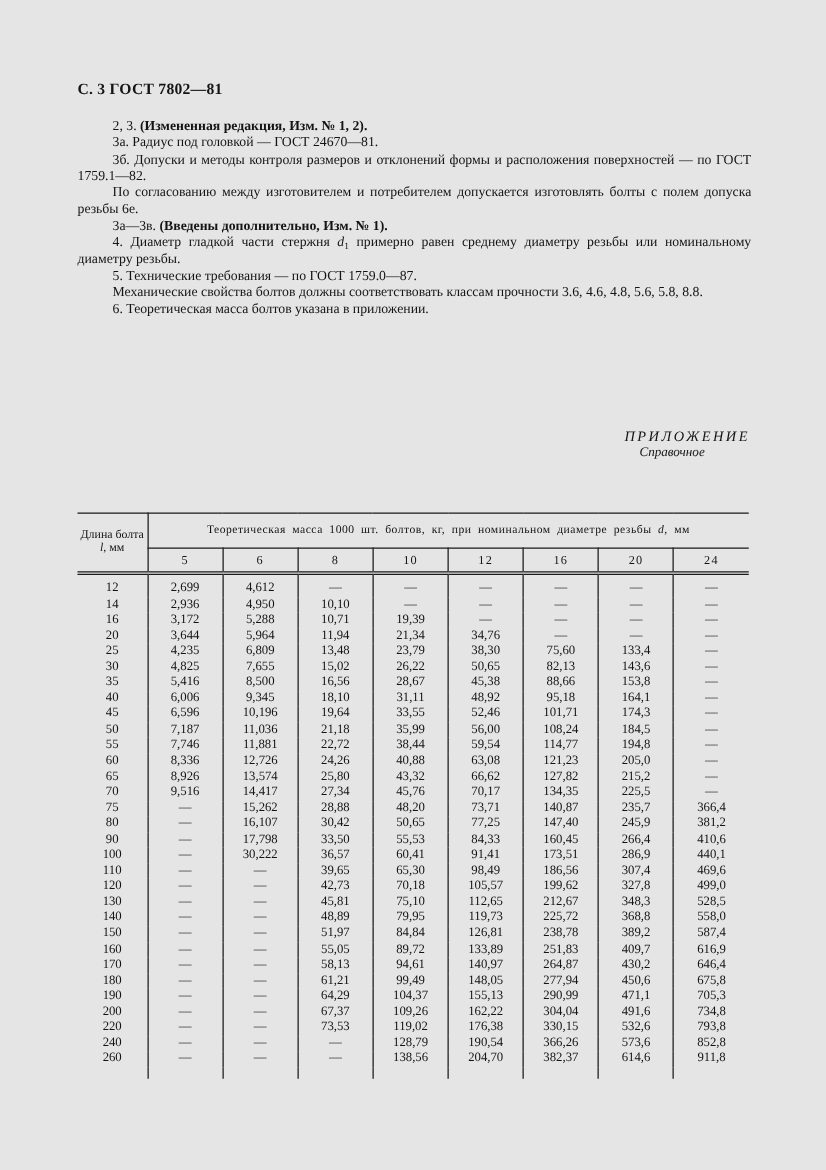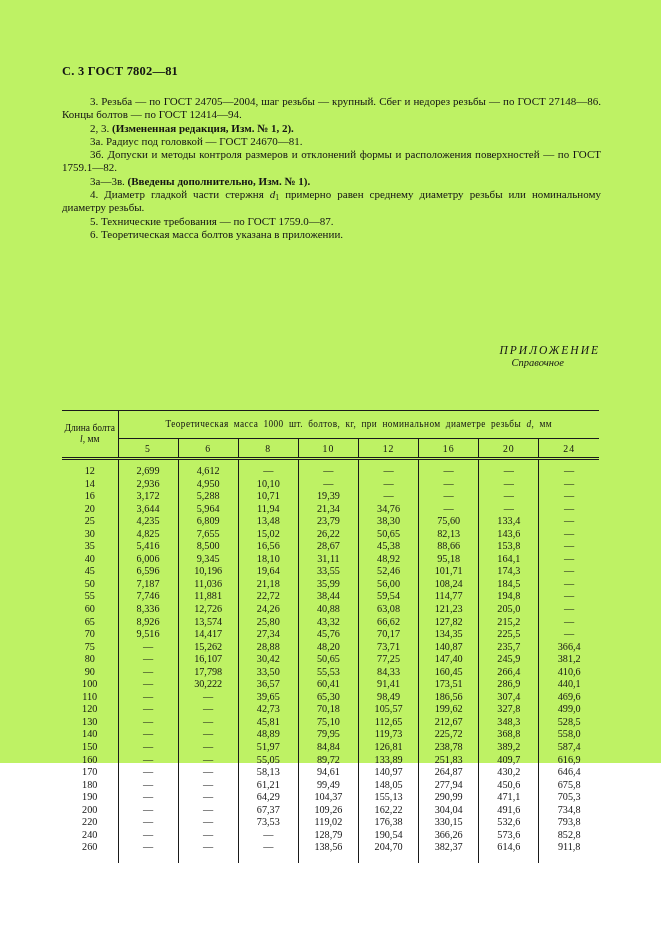--- a/index.html
+++ b/index.html
@@ -12,22 +12,22 @@
     height: 936px;
     font-family: "Liberation Serif", serif;
     color: #141414;
     position: relative;
     overflow: hidden;
   }
   .page {
     position: absolute;
     left: 0; top: 0;
     width: 661px;
-    height: 763px;
-    background: #bef264;
+    height: 936px;
+    background: #e5e5e5;
   }
   .doc-header {
     position: absolute;
     left: 62px;
     top: 64px;
     font-size: 12.5px;
     font-weight: bold;
     letter-spacing: 0.2px;
     white-space: nowrap;
   }
@@ -115,27 +115,28 @@
   tbody tr.ext-row td { height: 9px; }
 </style>
 </head>
 <body>
 
 <div class="page">
 
   <div class="doc-header">С. 3 ГОСТ 7802—81</div>
 
   <div class="body-text">
-    <p class="para">3. Резьба — по ГОСТ 24705—2004, шаг резьбы — крупный. Сбег и недорез резьбы — по ГОСТ 27148—86. Концы болтов — по ГОСТ 12414—94.</p>
     <p class="para"><span>2, 3. </span><span class="bold">(Измененная редакция, Изм. № 1, 2).</span></p>
     <p class="para">3а. Радиус под головкой — ГОСТ 24670—81.</p>
     <p class="para">3б. Допуски и методы контроля размеров и отклонений формы и расположения поверхностей — по ГОСТ 1759.1—82.</p>
+    <p class="para">По согласованию между изготовителем и потребителем допускается изготовлять болты с полем допуска резьбы 6е.</p>
     <p class="para"><span>3а—3в. </span><span class="bold">(Введены дополнительно, Изм. № 1).</span></p>
     <p class="para"><span>4. Диаметр гладкой части стержня </span><span class="var">d</span><sub>1</sub><span> примерно равен среднему диаметру резьбы или номинальному диаметру резьбы.</span></p>
     <p class="para">5. Технические требования — по ГОСТ 1759.0—87.</p>
+    <p class="para">Механические свойства болтов должны соответствовать классам прочности 3.6, 4.6, 4.8, 5.6, 5.8, 8.8.</p>
     <p class="para">6. Теоретическая масса болтов указана в приложении.</p>
   </div>
 
   <div class="appendix">
     <div class="appendix-title">ПРИЛОЖЕНИЕ</div>
     <div class="appendix-subtitle">Справочное</div>
   </div>
 
   <table class="mass-table">
     <colgroup>

